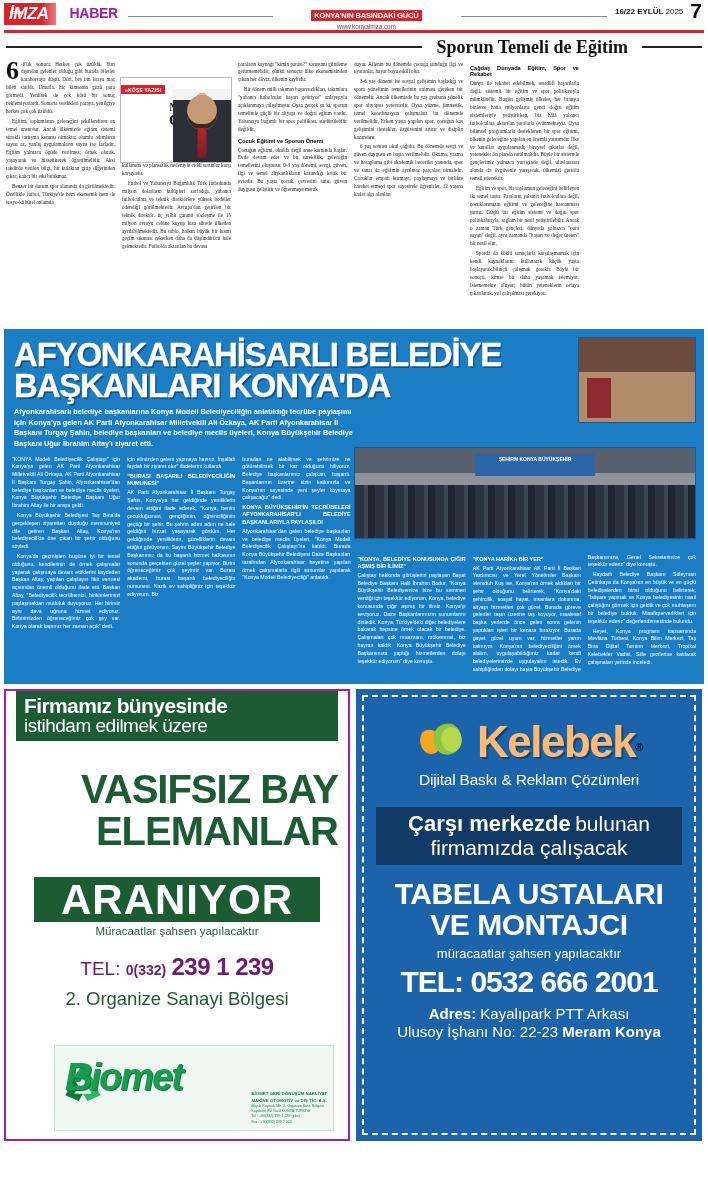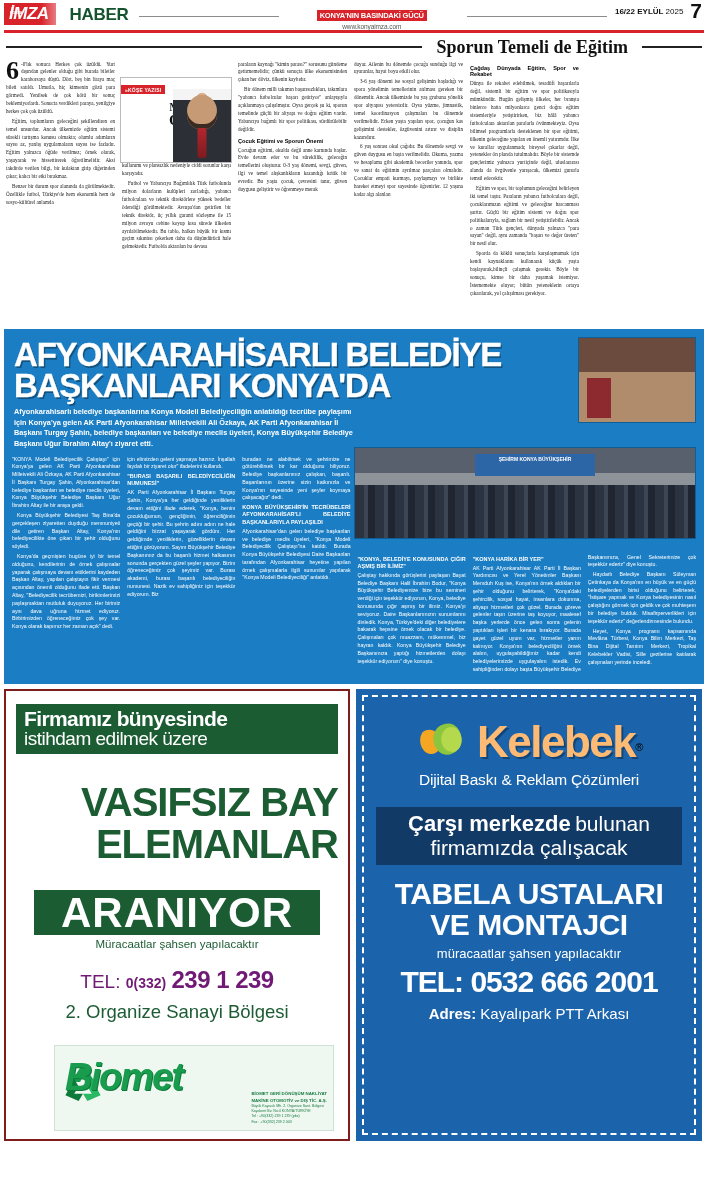--- a/index.html
+++ b/index.html
@@ -12,21 +12,21 @@
   .page { position: relative; width: 708px; height: 1200px; background:#fff; }
 
   
   .masthead { position:relative; height: 28px; padding: 3px 6px 0 4px; display:flex; align-items:flex-start; }
   .imza-logo {
     background: linear-gradient(90deg,#d8232a 0%, #d8232a 72%, #e87e82 100%);
     color:#fff; font-weight:bold; font-size:17px; letter-spacing:-0.5px;
     padding: 2px 7px 2px 5px; line-height: 18px; position:relative; font-style:italic;
   }
   .imza-logo .tiny { position:absolute; top:1px; left:6px; font-size:3.5px; font-style:normal; letter-spacing:0; color:#fff; }
-  .haber-word { font-size:17px; font-weight:bold; color:#14532d; letter-spacing:-0.3px; margin-left:14px; margin-top:2px; }
+  .haber-word { font-size:14px; font-weight:bold; color:#a21caf; letter-spacing:-0.3px; margin-left:14px; margin-top:2px; }
   .rule-line { flex:1; border-bottom:1.3px solid #8c8c8c; margin: 13px 8px 0 10px; height:1px; }
   .center-brand { text-align:center; margin-top:1px; }
   .brand-red { display:inline-block; background:#d8232a; color:#fff; font-size:7.5px; font-weight:bold; letter-spacing:-0.2px; padding:1px 3px; }
   .brand-url { font-size:6.5px; color:#555; letter-spacing:-0.1px; margin-top:1px; }
   .date-blk { text-align:right; font-size:8px; color:#111; font-weight:bold; margin-top:4px; white-space:nowrap; }
   .date-blk .yr { font-weight:normal; }
   .page-num { font-size:21px; font-weight:bold; color:#111; margin-left:7px; line-height:16px; }
   .red-bar { height:2.5px; background:#d8232a; margin:2px 4px 0 4px; }
 
   
@@ -82,21 +82,21 @@
   .photo-big .ppl { position:absolute; bottom:0; left:0; right:0; height:58%;
      background: repeating-linear-gradient(90deg,#2b3340 0 9px,#3d4654 9px 13px,#1f2531 13px 20px); }
   .photo-big .banner { position:absolute; top:6px; left:120px; width:120px; height:22px; background:#2d66a6; color:#fff;
      font-size:5px; text-align:center; line-height:11px; font-weight:bold;}
   .photo-small { position:absolute; right:8px; top:8px; width:118px; height:86px;
      background:linear-gradient(180deg,#6b4b3e 0 40%, #b08c6c 40% 100%); border:1px solid #0f5f96; }
   .photo-small:after{ content:""; position:absolute; left:8px; bottom:4px; width:24px; height:40px; background:#8d2a2f; }
 
   
   .ads { display:flex; gap:6px; padding:5px 4px 4px 4px; }
-  .ad-left { width:346px; height:452px; border:2px solid #7f1d1d; background:#fff; position:relative; padding:13px 10px; }
+  .ad-left { width:346px; height:452px; border:2px solid #a21caf; background:#fff; position:relative; padding:0 10px; }
   .ad-right { width:346px; height:452px; background:#1b64ab; position:relative; padding:8px; }
   .ad-right:before{ content:""; position:absolute; inset:6px; border:2px dashed #ffffff; pointer-events:none;}
 
   .firm-band { background:#1c5c33; color:#fff; padding:4px 8px 5px 8px; display:inline-block; width:100%; }
   .firm-l1 { font-size:21px; font-weight:bold; line-height:1.0; letter-spacing:-0.6px; }
   .firm-l2 { font-size:19px; line-height:1.05; letter-spacing:-0.5px; }
   .vasifsiz { color:#1c5c33; font-weight:bold; text-align:right; margin-top:28px; line-height:1.0; letter-spacing:-1px; }
   .vasifsiz .r1 { font-size:40px; }
   .vasifsiz .r2 { font-size:40px; display:block; margin-top:2px;}
   .araniyor { background:#1c5c33; color:#fff; font-weight:bold; font-size:42px; text-align:center;
@@ -319,17 +319,20 @@
       <div class="tabela">
         <span class="t1">TABELA USTALARI</span>
         <span class="t2">VE MONTAJCI</span>
       </div>
 
       <div class="murac2">müracaatlar şahsen yapılacaktır</div>
       <div class="tel2">TEL: 0532 666 2001</div>
       <div class="adres">
         <b>Adres:</b>
         <span>Kayalıpark PTT Arkası</span>
+        <div>
+          <span>Ulusoy İşhanı No: 22-23 </span><b>Meram Konya</b>
+        </div>
       </div>
     </div>
   </div>
 
 </div>
 
 </body></html>

